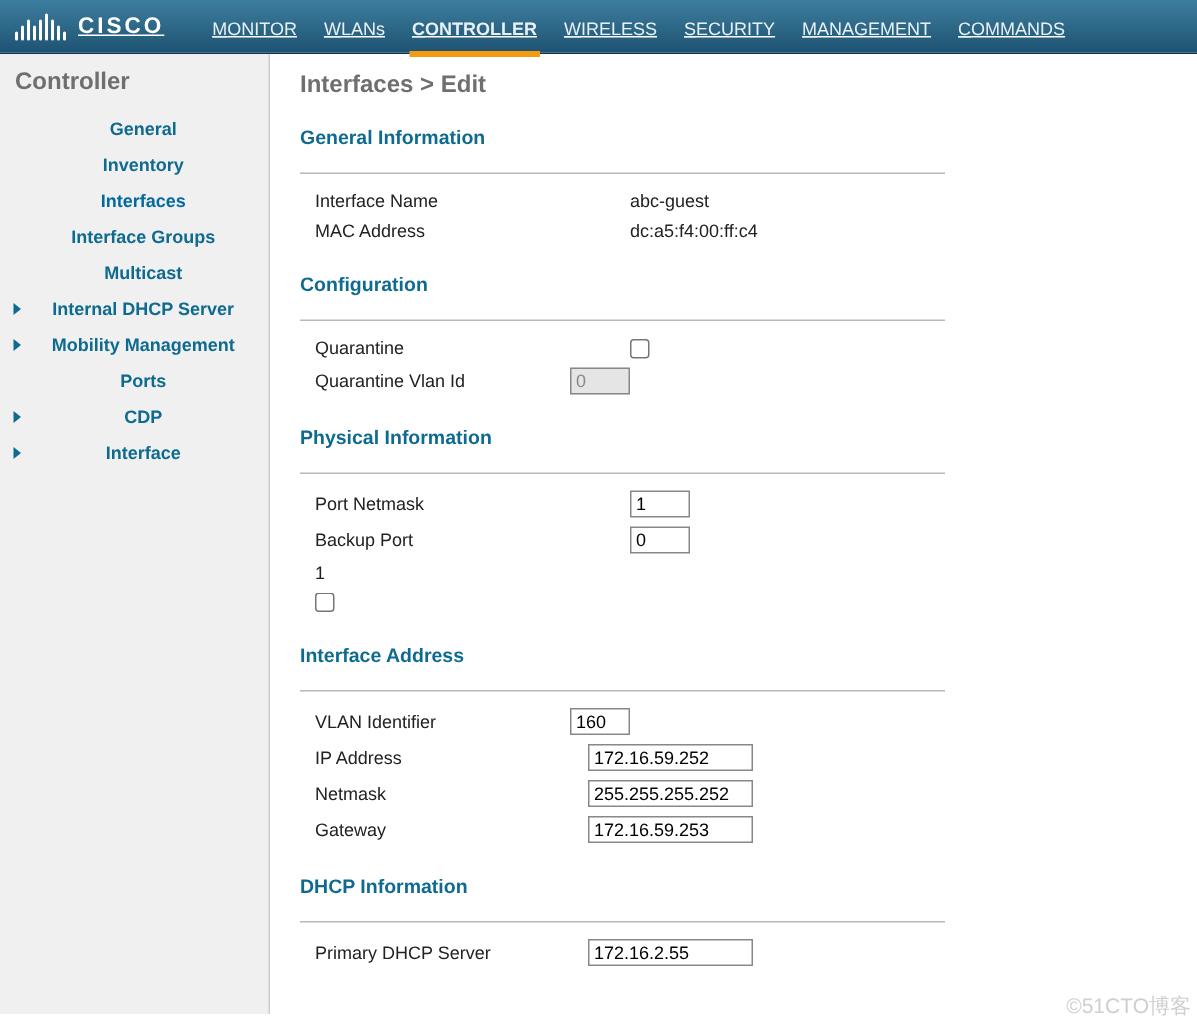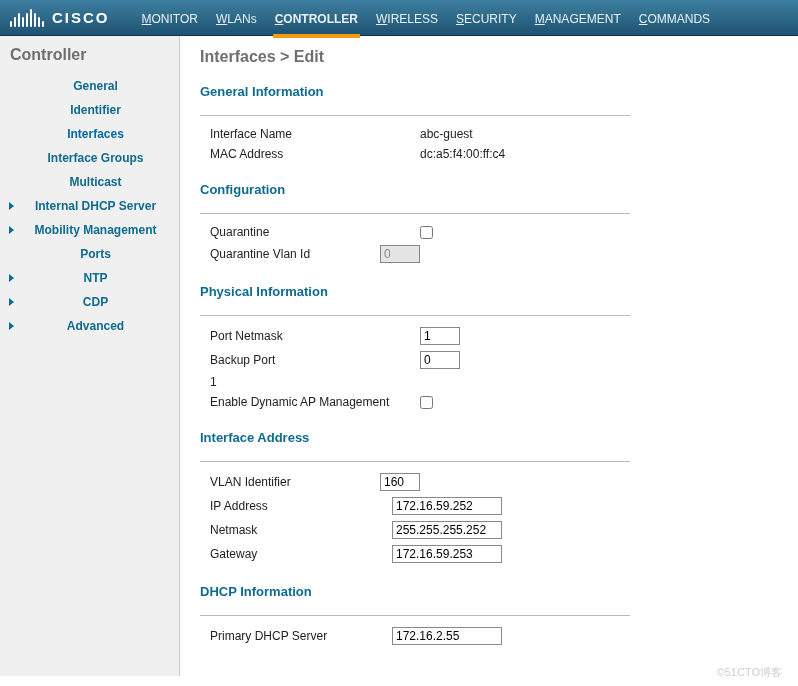--- a/index.html
+++ b/index.html
@@ -11,20 +11,21 @@
     width: 798px;
   }
   .topbar {
     background: linear-gradient(#3d7ea0, #2b6483 60%, #1e5272);
     height: 36px;
     display: flex;
     align-items: center;
     padding: 12px 10px;
     color: #fff;
     border-bottom: 1px solid #0e3550;
+    text-decoration: underline;
   }
   .logo {
     display: flex;
     align-items: center;
     gap: 8px;
     padding-right: 30px;
   }
   .cisco-bars {
     display: flex;
     align-items: flex-end;
@@ -141,24 +142,24 @@
     padding: 1px 3px;
     border: 1px solid #888;
     height: 18px;
   }
   input[type=text].w40 { width: 40px; }
   input[type=text].w110 { width: 110px; margin-left: 12px; }
   input[type=text]:disabled { background: #e5e5e5; color: #888; }
   input[type=checkbox] { margin: 0; width: 13px; height: 13px; }
   .watermark {
     position: fixed;
-    right: 16px;
+    right: 4px;
     bottom: 6px;
     color: #cfcfcf;
-    font-size: 11px;
+    font-size: 14px;
     margin-left: 28px;
   }
 </style>
 </head>
 <body>
 
 <div class="topbar">
   <div class="logo">
     <div class="cisco-bars">
       <span></span>
@@ -183,30 +184,29 @@
       <span class="tab"><span class="ul">C</span>OMMANDS</span>
     </div>
 </div>
 
 <div class="shell">
 
   <div class="sidebar">
     <div class="sidebar-title">Controller</div>
     <ul class="nav" id="sidenav">
         <li>General</li>
-        <li>Identifier</li>
+        <li>Inventory</li>
         <li class="active">Interfaces</li>
         <li>Interface Groups</li>
         <li>Multicast</li>
         <li class="has-children">Internal DHCP Server</li>
         <li class="has-children">Mobility Management</li>
         <li>Ports</li>
-        <li class="has-children">NTP</li>
         <li class="has-children">CDP</li>
-        <li class="has-children">Advanced</li>
+        <li class="has-children">Interface</li>
       </ul>
   </div>
 
   <div class="content">
     <div class="breadcrumb">Interfaces &gt; Edit</div>
 
     <div class="section-title">General Information</div>
     <div class="row">
       <div class="label">Interface Name</div>
       <div class="value">abc-guest</div>
@@ -232,21 +232,20 @@
       <input type="text" class="w40" value="1" style="">
     </div>
     <div class="row">
       <div class="label">Backup Port</div>
       <input type="text" class="w40" value="0" style="">
     </div>
     <div class="row">
       <div class="value">1</div>
     </div>
     <div class="row">
-      <div class="label">Enable Dynamic AP Management</div>
       <input type="checkbox" style="">
     </div>
 
     <div class="section-title">Interface Address</div>
     <div class="row">
       <div class="label" style="width:170px">VLAN Identifier</div>
       <input type="text" class="w40" value="160" style="">
     </div>
     <div class="row">
       <div class="label" style="width:170px">IP Address</div>

